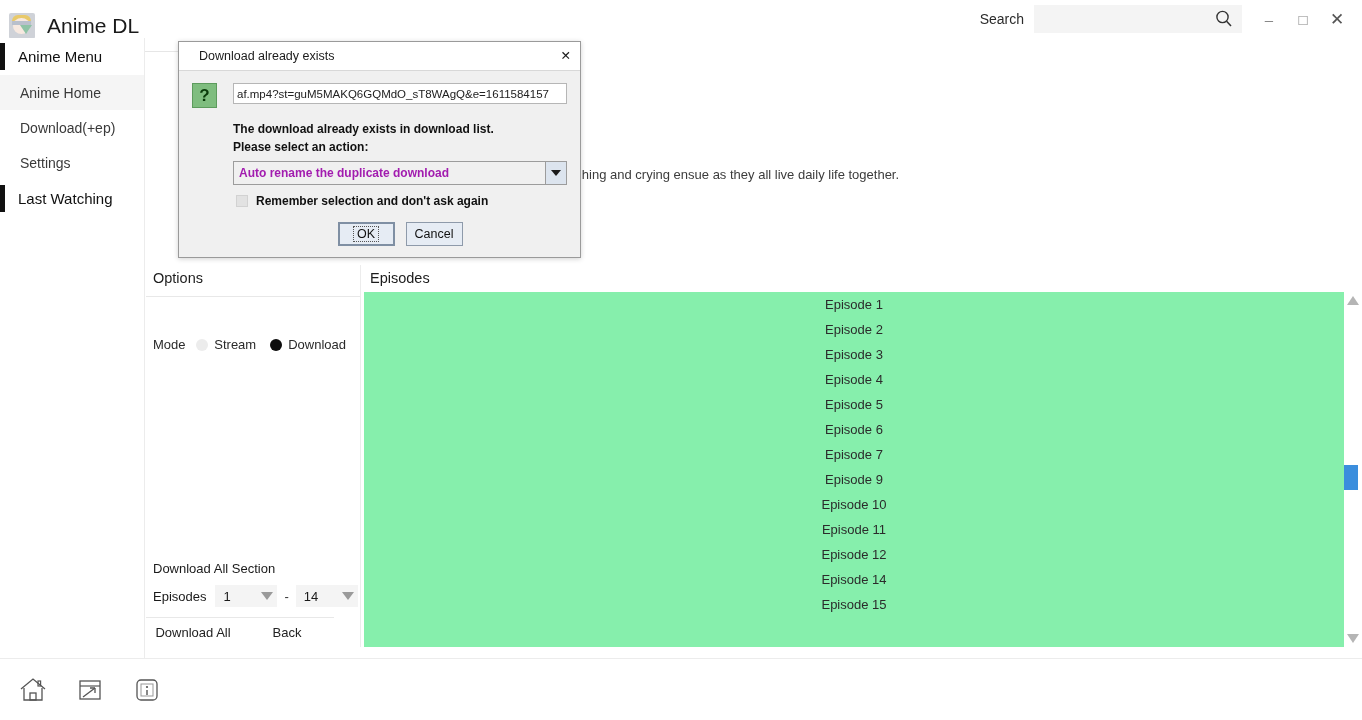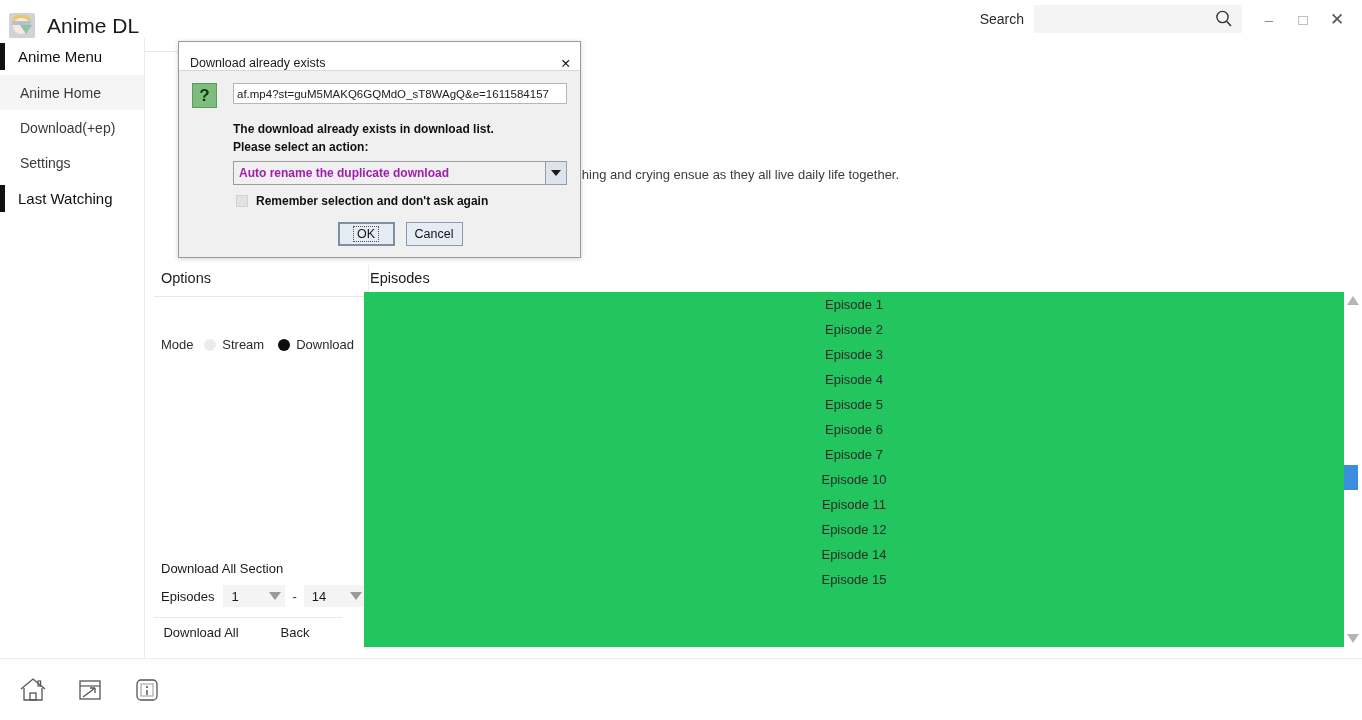--- a/index.html
+++ b/index.html
@@ -86,21 +86,21 @@
   .disk-area { position: absolute; left: 0; bottom: 42px; width: 145px; }
   .disk-label { font-size: 12.5px; color: #222; padding-left: 4px; margin-bottom: 3px; }
   .disk-bar {
     margin-left: 6px; width: 130px; height: 16px;
     background: #eef0f0; border: 1px solid #c8ccd2;
   }
   .disk-fill { height: 100%; width: 45%; background: #93a9c4; }
 
   
   .options-panel {
-    position: absolute; left: 154px; top: 265px; width: 215px; height: 382px;
+    position: absolute; left: 146px; top: 265px; width: 215px; height: 382px;
     background: #ffffff; border-right: 1px solid #ececec;
   }
   .panel-title { font-size: 14.5px; color: #1c1c1c; padding: 5px 0 0 7px; }
   .panel-rule { margin-top: 10px; border-top: 1px solid #e8e8e8; }
   .mode-row {
     display: flex; align-items: flex-end; margin-top: 40px; padding-left: 7px;
     font-size: 13px; color: #2a2a2a;
   }
   .mode-row .lbl { width: 45px; }
   .radio {
@@ -143,21 +143,21 @@
   .anime-sub { font-size: 13px; color: #555; margin-top: 7px; }
   .anime-desc { font-size: 13px; color: #3c3c3c; margin-top: 58px; white-space: nowrap; }
 
   
   .episodes-wrap {
     position: absolute; left: 362px; top: 265px; right: 0; height: 382px;
   }
   .ep-header { font-size: 14.5px; color: #1c1c1c; padding: 5px 0 0 8px; }
   .ep-list {
     position: absolute; top: 27px; left: 2px; right: 18px; bottom: 0;
-    background: #22c55e; overflow: hidden;
+    background: #86efac; overflow: hidden;
   }
   .ep-row {
     height: 25px; line-height: 25px; text-align: center;
     font-size: 13px; color: #2b2b2b;
   }
   .ep-row.selected { background: #3b8edd; color: #ffffff; }
   .ep-scroll {
     position: absolute; top: 27px; right: 0; width: 18px; bottom: 0;
     background: #ffffff;
   }
@@ -184,22 +184,22 @@
   }
   .tbicon { width: 30px; height: 30px; position: relative; }
 
   
   .dialog {
     position: absolute; left: 178px; top: 41px; width: 403px; height: 217px;
     background: #f0f0f0; border: 1px solid #9a9a9a;
     box-shadow: 0 1px 5px rgba(0,0,0,0.18);
   }
   .dlg-title {
-    height: 29px; background: #ffffff; display: flex; align-items: flex-end;
-    justify-content: space-between; padding: 0 9px 0 11px;
+    height: 29px; background: #ffffff; display: flex; align-items: center;
+    justify-content: space-between; padding: 0 9px 0 20px;
     border-bottom: 1px solid #d8d8d8;
   }
   .dlg-title span { font-size: 12.5px; color: #1a1a1a; }
   .dlg-close { font-size: 16px; color: #222; line-height: 1; cursor: default; }
   .dlg-body { padding: 12px 13px 0 13px; display: flex; }
   .qmark {
     width: 25px; height: 25px; background: #7fbd7f; border: 1px solid #5d9b5d;
     color: #0a3b0a; font-size: 17px; font-weight: bold;
     display: flex; align-items: center; justify-content: center;
     flex: none; margin-top: 0;
@@ -337,20 +337,21 @@
   <div class="episodes-wrap">
     <div class="ep-header">Episodes</div>
     <div class="ep-list" id="ep-list">
         <div class="ep-row">Episode 1</div>
         <div class="ep-row">Episode 2</div>
         <div class="ep-row">Episode 3</div>
         <div class="ep-row">Episode 4</div>
         <div class="ep-row">Episode 5</div>
         <div class="ep-row">Episode 6</div>
         <div class="ep-row">Episode 7</div>
+        <div class="ep-row">Episode 9</div>
         <div class="ep-row">Episode 10</div>
         <div class="ep-row">Episode 11</div>
         <div class="ep-row">Episode 12</div>
         <div class="ep-row">Episode 14</div>
         <div class="ep-row">Episode 15</div>
       </div>
     <div class="ep-scroll">
       <div class="sc-arrow-up"></div>
       <div class="sc-thumb"></div>
       <div class="sc-arrow-down"></div>

